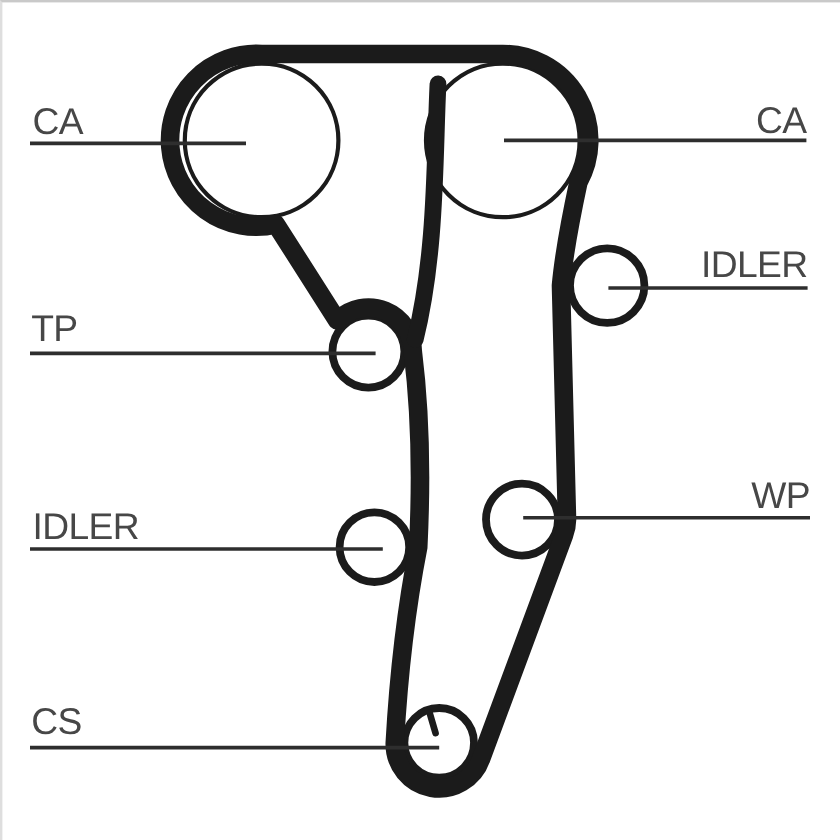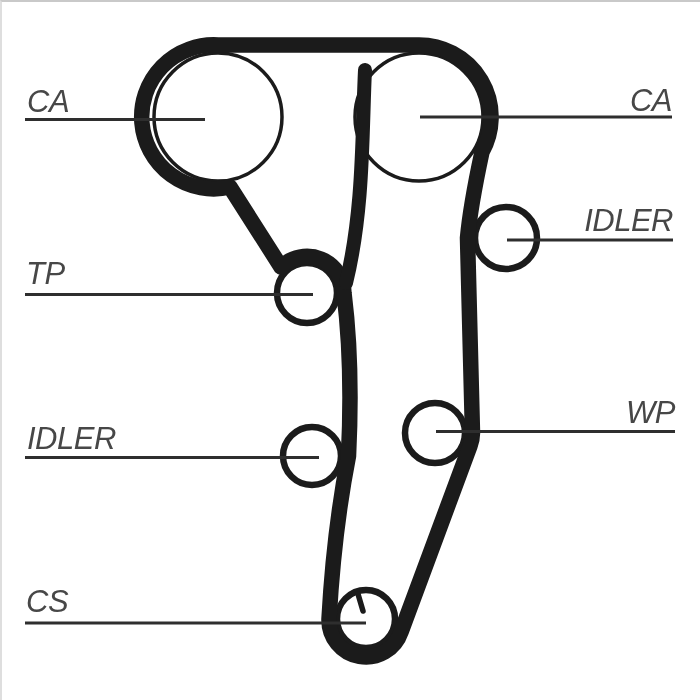--- a/index.html
+++ b/index.html
@@ -12,21 +12,20 @@
     font-family: "Liberation Sans", sans-serif;
   }
   .stage {
     position: relative;
     width: 700px;
     height: 700px;
     background: #ffffff;
     border-top: 2px solid #c9c9c9;
     border-left: 2px solid #dedede;
     box-sizing: border-box;
-    font-style: italic;
   }
   svg { display: block; position: absolute; left: -2px; top: -2px; }
   .label-text {
     font-family: "Liberation Sans", sans-serif;
     font-size: 31px;
     font-weight: 400;
     letter-spacing: -0.5px;
     fill: #474747;
   }
 </style>

